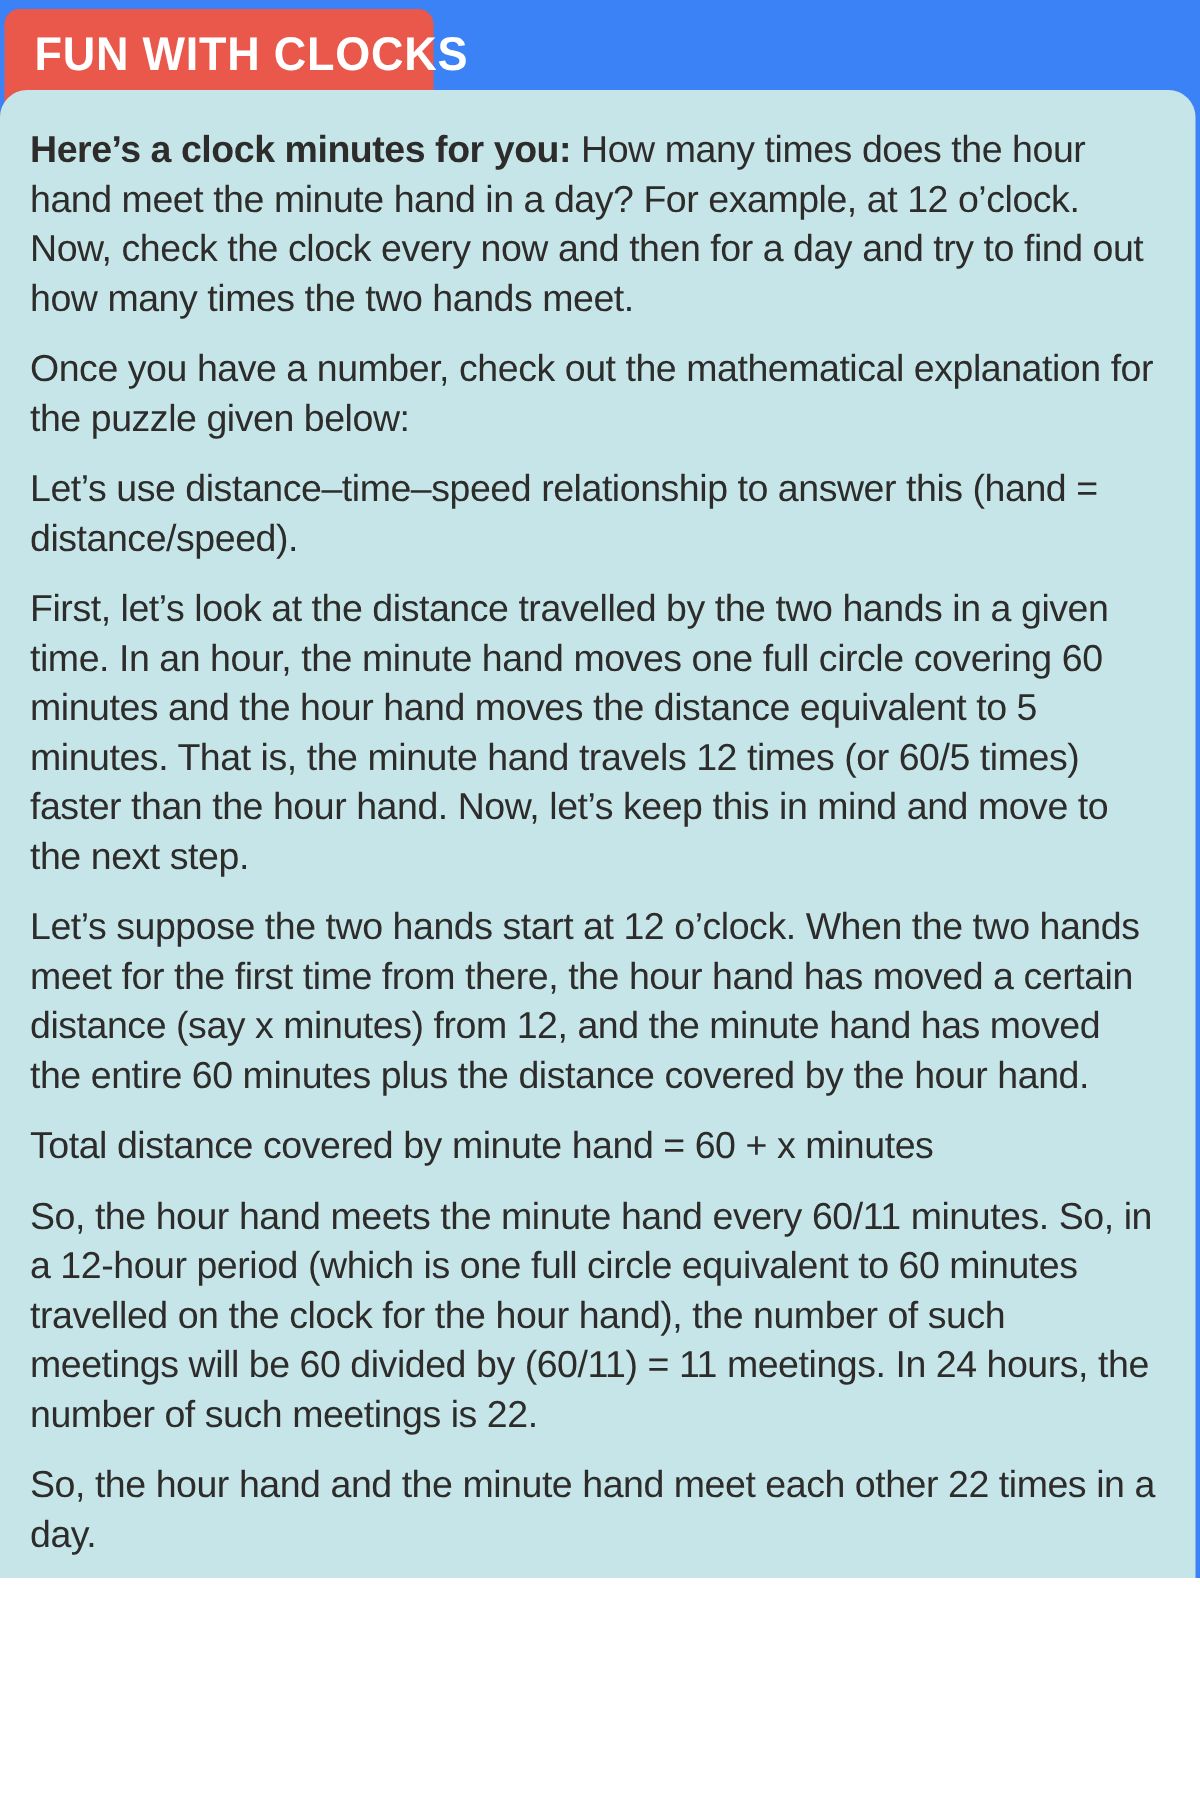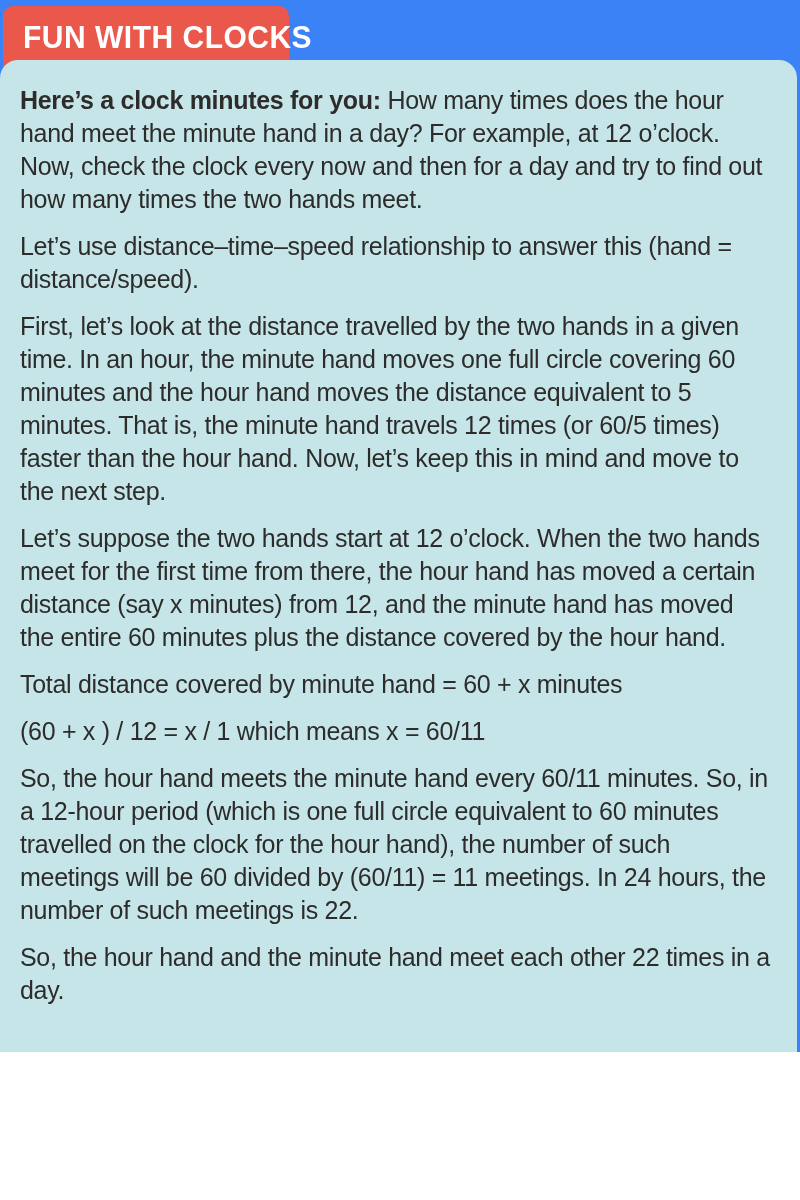--- a/index.html
+++ b/index.html
@@ -66,31 +66,31 @@
 <div class="page">
 
   <div class="header-tab">
     <span class="header-title">FUN WITH CLOCKS</span>
   </div>
 
   <div class="panel">
 
     <p class="para"><strong>Here’s a clock minutes for you:</strong><span> How many times does the hour hand meet the minute hand in a day? For example, at 12 o’clock. Now, check the clock every now and then for a day and try to find out how many times the two hands meet.</span></p>
 
+    <p class="para">Once you have a number, check out the mathematical explanation for the puzzle given below:</p>
 
     <p class="para">Let’s use distance–time–speed relationship to answer this (hand = distance/speed).</p>
 
     <p class="para">First, let’s look at the distance travelled by the two hands in a given time. In an hour, the minute hand moves one full circle covering 60 minutes and the hour hand moves the distance equivalent to 5 minutes. That is, the minute hand travels 12 times (or 60/5 times) faster than the hour hand. Now, let’s keep this in mind and move to the next step.</p>
 
     <p class="para">Let’s suppose the two hands start at 12 o’clock. When the two hands meet for the first time from there, the hour hand has moved a certain distance (say x minutes) from 12, and the minute hand has moved the entire 60 minutes plus the distance covered by the hour hand.</p>
 
 
     <p class="para">Total distance covered by minute hand = 60 + x minutes</p>
 
 
-    <p class="para">(60 + x ) / 12 = x / 1 which means x = 60/11</p>
 
     <p class="para">So, the hour hand meets the minute hand every 60/11 minutes. So, in a 12-hour period (which is one full circle equivalent to 60 minutes travelled on the clock for the hour hand), the number of such meetings will be 60 divided by (60/11) = 11 meetings. In 24 hours, the number of such meetings is 22.</p>
 
     <p class="para">So, the hour hand and the minute hand meet each other 22 times in a day.</p>
 
   </div>
 </div>
 
 </body></html>

